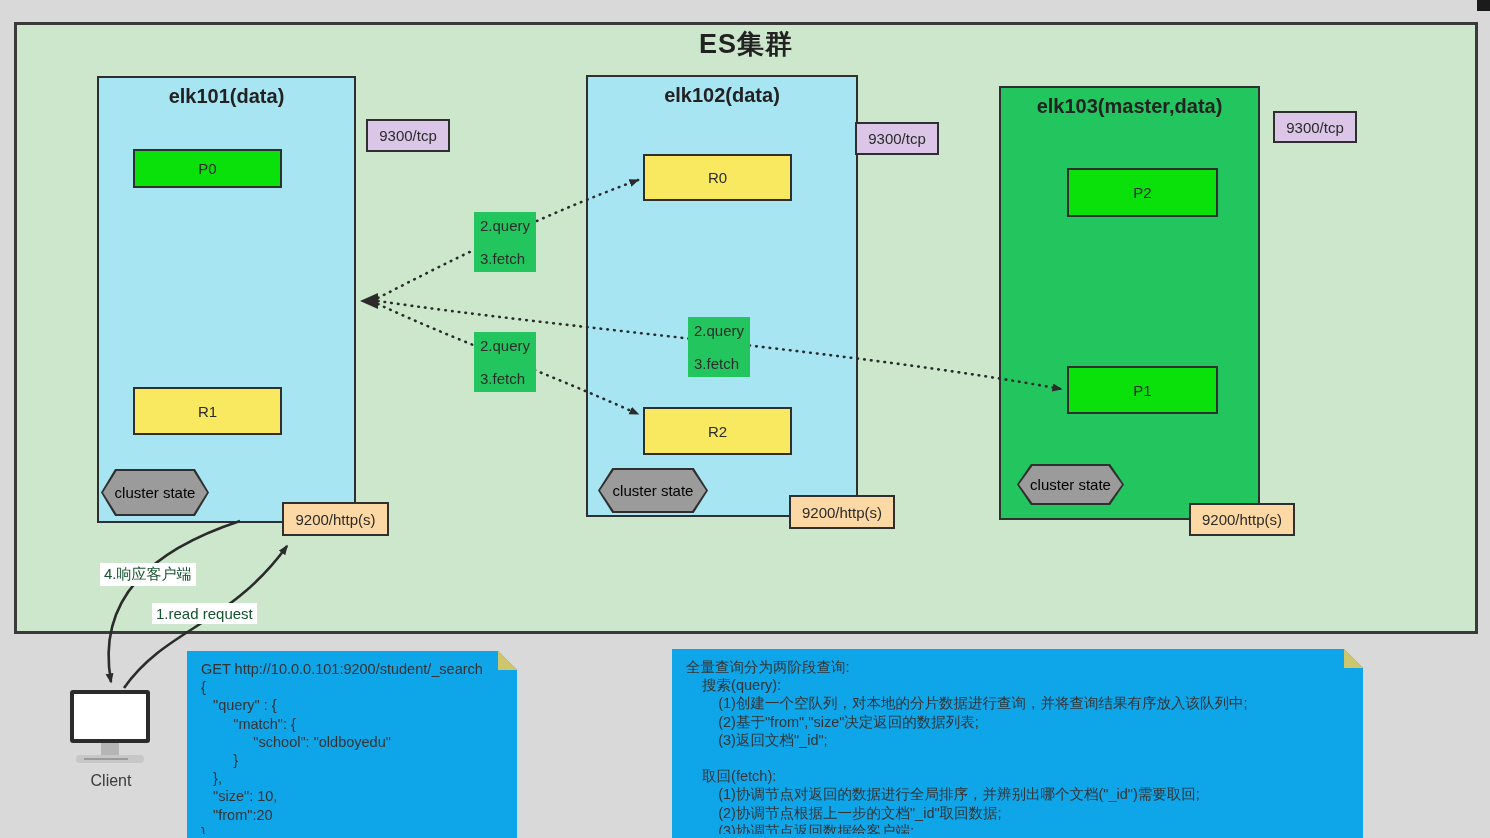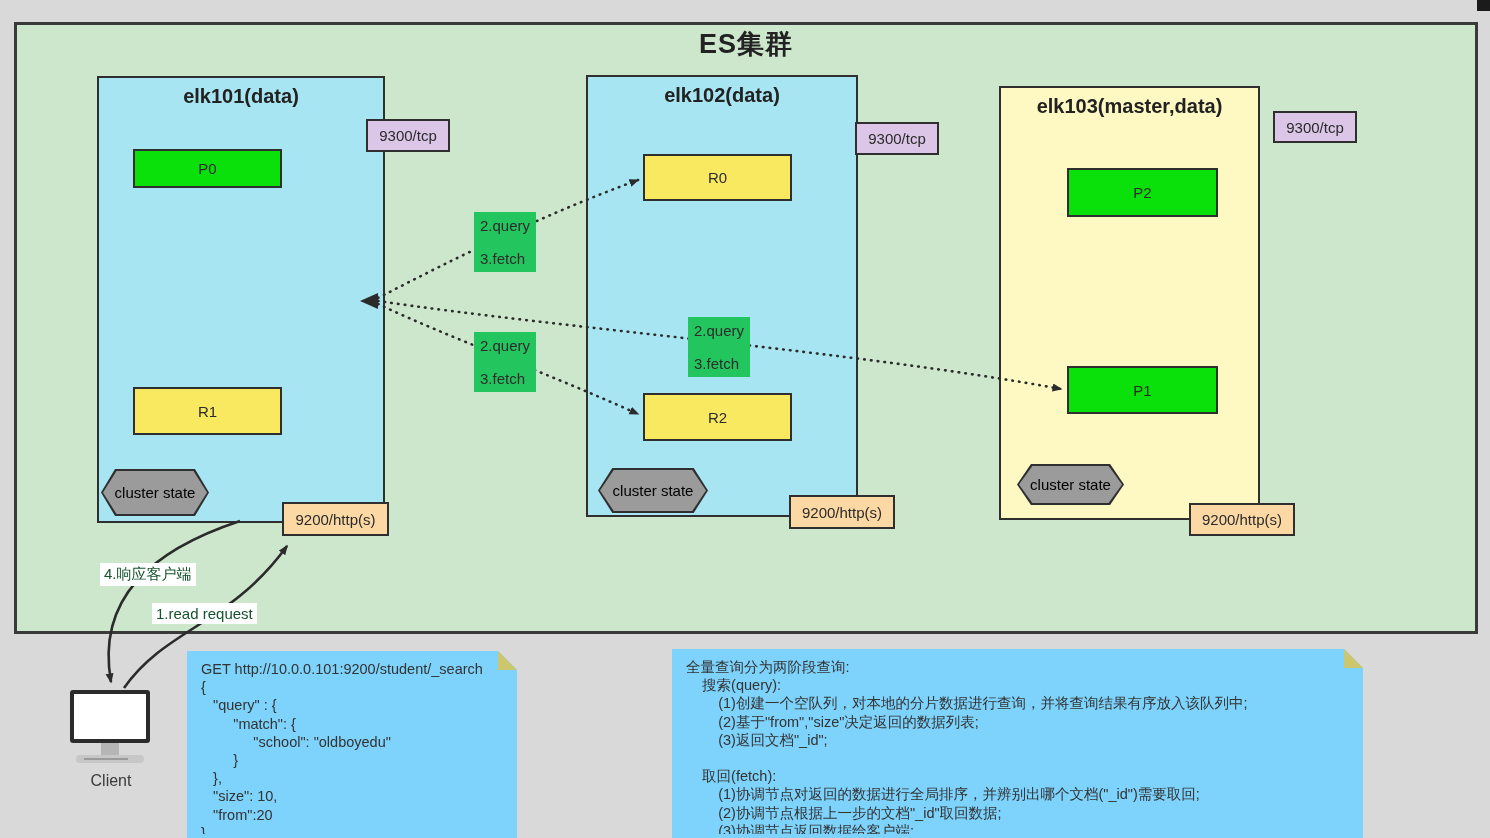--- a/index.html
+++ b/index.html
@@ -7,34 +7,34 @@
   body { font-family:"Liberation Sans","DejaVu Sans",sans-serif; background:#d9d9d9; position:relative; color:#2e2e2e; }
   .abs { position:absolute; }
 
   
   .cluster { left:14px; top:22px; width:1464px; height:612px; background:#cde7cd; border:3px solid #3a3a3a; z-index:1; }
   .cluster-title { left:14px; top:26px; width:1464px; text-align:center; font-size:27px; font-weight:bold; color:#222; z-index:2; letter-spacing:1px; }
 
   
   .node { border:2px solid #2f2f2f; z-index:2; }
   .node-blue { background:#a8e5f2; }
-  .node-pink { background:#fef9c3; }
-  .node101 { left:97px; top:76px; width:288px; height:447px; }
+  .node-pink { background:#22c55e; }
+  .node101 { left:97px; top:76px; width:259px; height:447px; }
   .node102 { left:586px; top:75px; width:272px; height:442px; }
   .node103 { left:999px; top:86px; width:261px; height:434px; }
   .node-title { width:100%; text-align:center; margin-top:7px; font-size:20px; font-weight:bold; color:#222; }
 
   
   .shard { border:2px solid #2f2f2f; display:flex; align-items:center; justify-content:center; font-size:15px; color:#2a2a2a; z-index:3; }
   .shard-primary { background:#0ae00a; }
   .shard-replica { background:#f9e960; }
   .p0 { left:133px; top:149px; width:149px; height:39px; }
   .r1 { left:133px; top:387px; width:149px; height:48px; }
   .r0 { left:643px; top:154px; width:149px; height:47px; }
-  .r2 { left:643px; top:393px; width:149px; height:48px; }
+  .r2 { left:643px; top:407px; width:149px; height:48px; }
   .p2 { left:1067px; top:168px; width:151px; height:49px; }
   .p1 { left:1067px; top:366px; width:151px; height:48px; }
 
   
   .port { border:2px solid #2f2f2f; display:flex; align-items:center; justify-content:center; font-size:15px; color:#2a2a2a; z-index:6;margin-left:45px; }
   .port-tcp { background:#dcc6e8; }
   .port-http { background:#fcd9a4; }
   .tcp101 { left:321px; top:119px; width:84px; height:33px; }
   .tcp102 { left:810px; top:122px; width:84px; height:33px; }
   .tcp103 { left:1228px; top:111px; width:84px; height:32px; }
@@ -67,21 +67,21 @@
   .lbl-request { left:152px; top:603px; }
 
   
   .client-screen { left:70px; top:690px; width:80px; height:53px; background:#ffffff; border:4px solid #2b2b2b; border-radius:3px; z-index:3; }
   .client-neck { left:101px; top:743px; width:18px; height:12px; background:#b5b5b5; z-index:3; }
   .client-base { left:76px; top:755px; width:68px; height:8px; background:#c7c7c7; border-radius:4px; z-index:3; }
   .client-base-line { left:84px; top:758px; width:44px; height:2px; background:#9a9a9a; z-index:4; }
   .client-label { left:66px; top:772px; width:90px; text-align:center; font-size:16px; color:#3a3a3a; z-index:3; }
 
   
-  .note { background:#7dd3fc; z-index:2; }
+  .note { background:#0ea5e9; z-index:2; }
   .note1 { left:187px; top:651px; width:330px; height:187px; }
   .note2 { left:672px; top:649px; width:691px; height:189px; }
   .note-text { position:absolute; left:14px; top:9px; right:8px; bottom:4px; white-space:pre; font-size:14.5px; line-height:18.2px; color:#333; overflow:hidden; }
   .dogear-cut { position:absolute; top:0; right:0; width:0; height:0; border-top:19px solid #d9d9d9; border-left:19px solid transparent; }
   .dogear-flap { position:absolute; top:0; right:0; width:0; height:0; border-bottom:19px solid #ccc66e; border-right:19px solid transparent; }
 
   .corner-chip { left:1477px; top:0; width:13px; height:11px; background:#1b1b1b; z-index:9; }
 </style>
 </head>
 <body>

